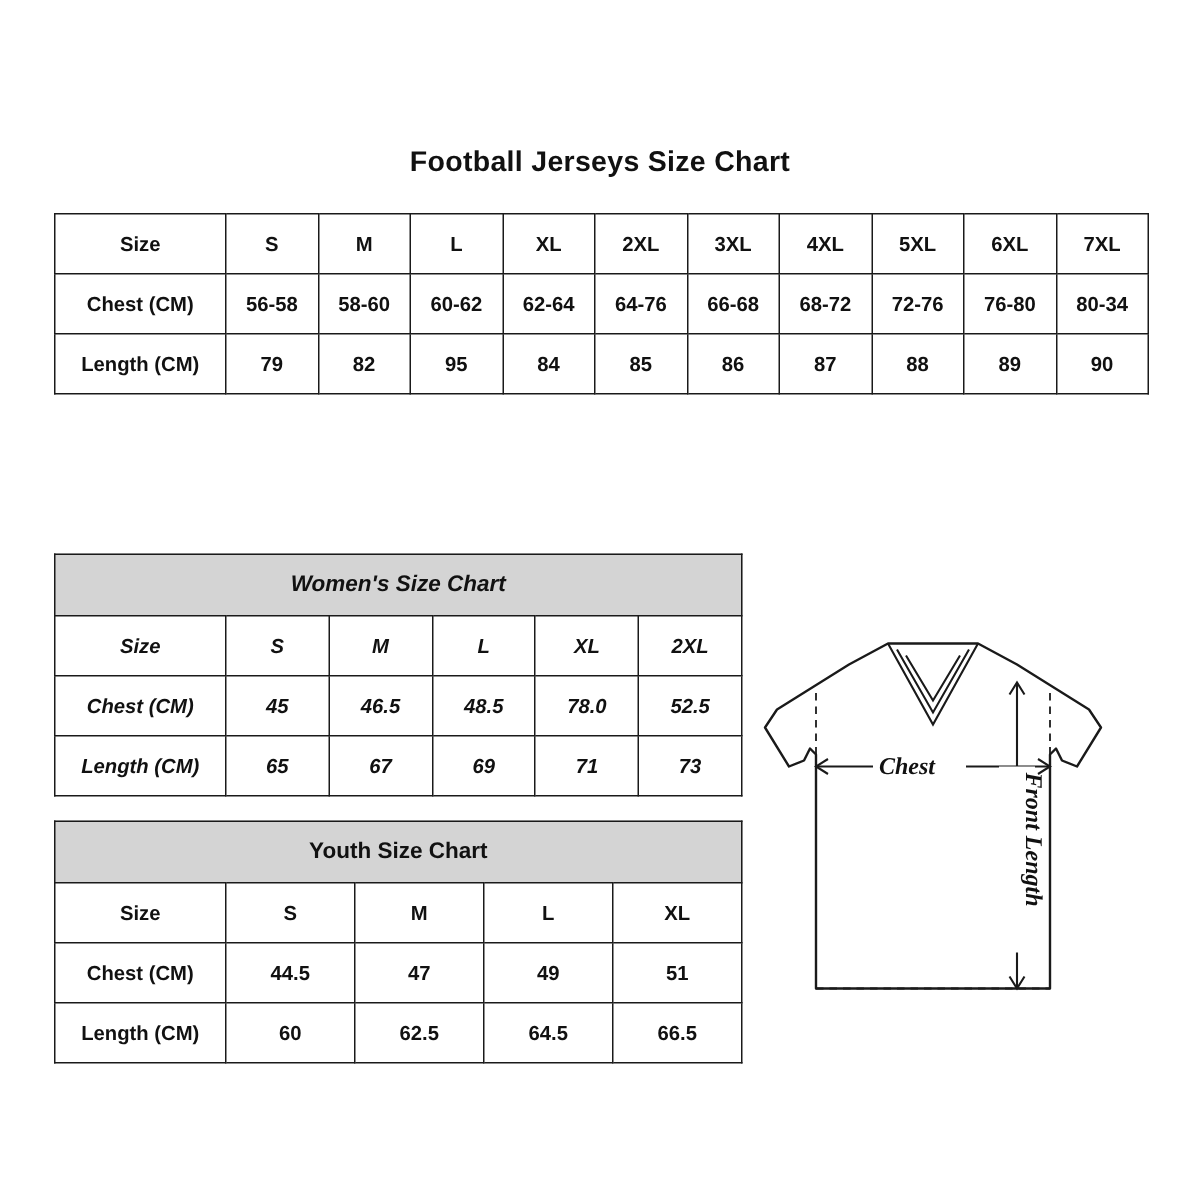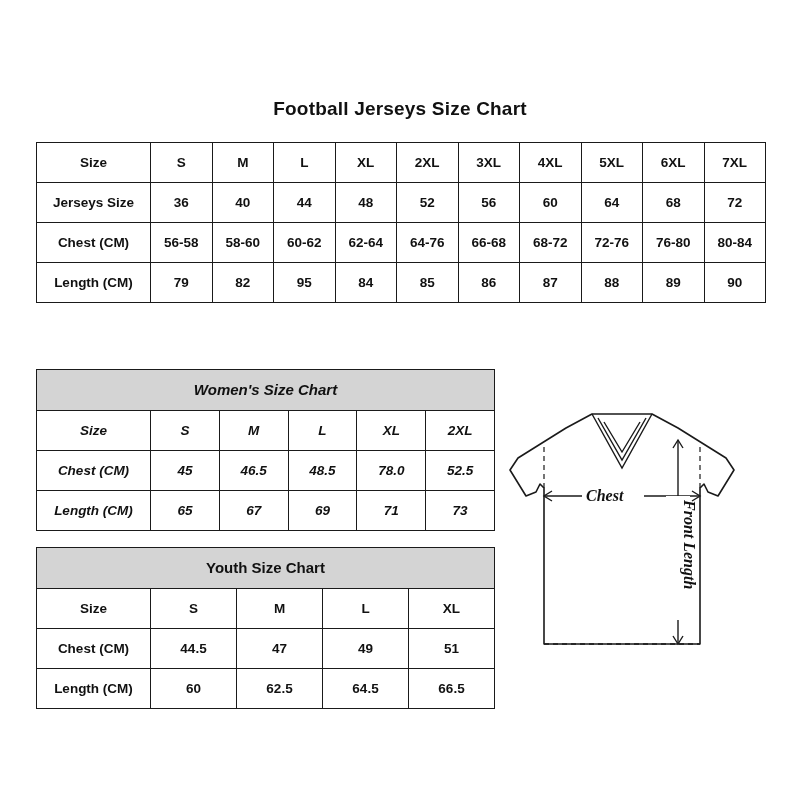--- a/index.html
+++ b/index.html
@@ -93,21 +93,21 @@
     width: 458px;
   }
   #youth-wrap table { width: 458px; }
   #youth-wrap col.lbl { width: 114px; }
   #youth-wrap col.val { width: 86px; }
 
   
   #shirt-wrap {
     position: absolute;
     left: 500px;
-    top: 392px;
+    top: 407px;
     width: 280px;
     height: 300px;
   }
   #shirt-wrap svg { display: block; }
   .diagram-label {
     font-family: "Liberation Serif", serif;
     font-style: italic;
     font-weight: bold;
     font-size: 16px;
     fill: #111111;
@@ -143,44 +143,31 @@
           <td>L</td>
           <td>XL</td>
           <td>2XL</td>
           <td>3XL</td>
           <td>4XL</td>
           <td>5XL</td>
           <td>6XL</td>
           <td>7XL</td>
         </tr>
         <tr>
-          <td class="label-cell">Jerseys Size</td>
-          <td>36</td>
-          <td>40</td>
-          <td>44</td>
-          <td>48</td>
-          <td>52</td>
-          <td>56</td>
-          <td>60</td>
-          <td>64</td>
-          <td>68</td>
-          <td>72</td>
-        </tr>
-        <tr>
           <td class="label-cell">Chest (CM)</td>
           <td>56-58</td>
           <td>58-60</td>
           <td>60-62</td>
           <td>62-64</td>
           <td>64-76</td>
           <td>66-68</td>
           <td>68-72</td>
           <td>72-76</td>
           <td>76-80</td>
-          <td>80-84</td>
+          <td>80-34</td>
         </tr>
         <tr>
           <td class="label-cell">Length (CM)</td>
           <td>79</td>
           <td>82</td>
           <td>95</td>
           <td>84</td>
           <td>85</td>
           <td>86</td>
           <td>87</td>

